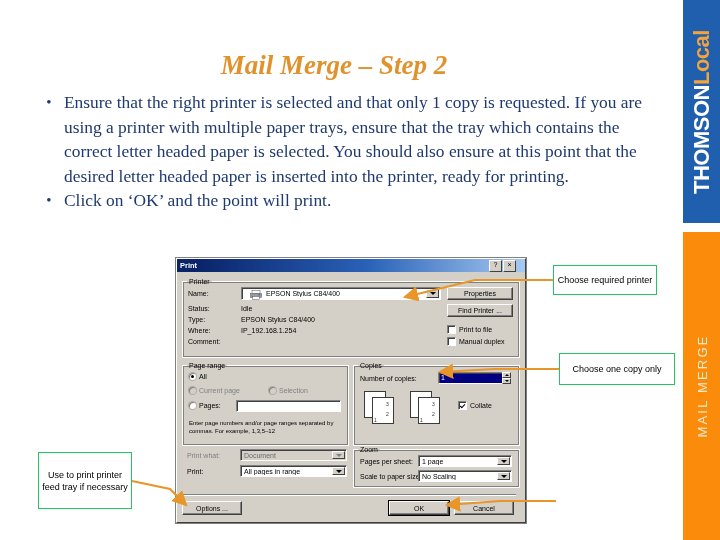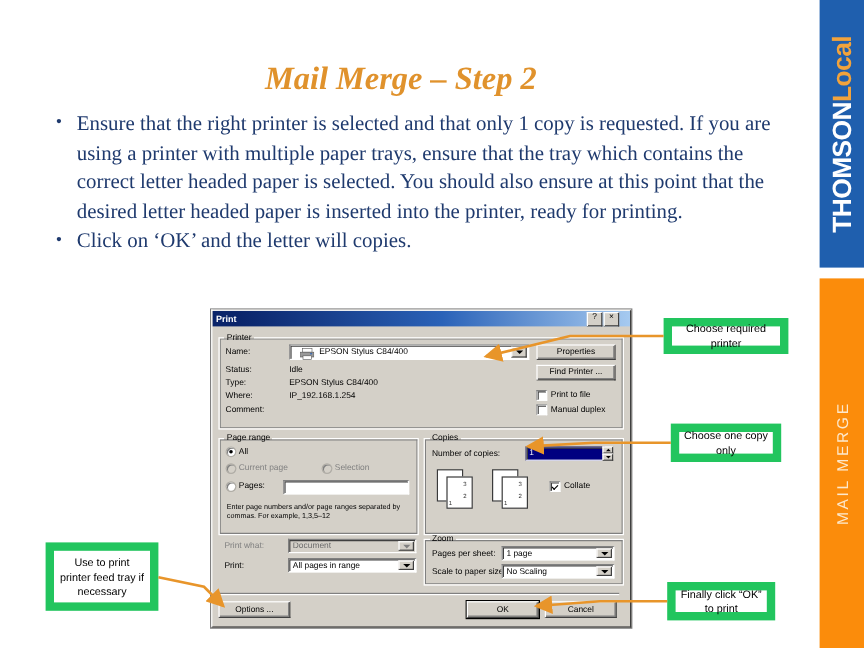--- a/index.html
+++ b/index.html
@@ -267,21 +267,21 @@
     position: absolute; background: #ffffff;
     border: 1px solid #3a3a3a;
   }
   .cp-num { position: absolute; font-size: 5px; color: #333; }
 
   .sep-line { position: absolute; height: 1px; background: #808080; box-shadow: 0 1px 0 #ffffff; }
 
   
   .callout {
     position: absolute;
-    border: 7px solid #22c55e;
+    border: 1px solid #22c55e;
     background: #ffffff;
     font-family: "Liberation Sans", "DejaVu Sans", sans-serif;
     font-size: 9px;
     line-height: 12px;
     color: #000000;
     text-align: center;
     display: flex; align-items: center; justify-content: center;
     box-sizing: border-box;
     padding: 2px 3px;
   }
@@ -308,21 +308,21 @@
 
   <div class="slide-title">Mail Merge – Step 2</div>
 
   <div class="body-list">
     <div class="bullet-row">
       <div class="bullet-dot">•</div>
       <div class="bullet-text">Ensure that the right printer is selected and that only 1 copy is requested.  If you are using a printer with multiple paper trays, ensure that the tray which contains the correct letter headed paper is selected.  You should also ensure at this point that the desired letter headed paper is inserted into the printer, ready for printing.</div>
     </div>
     <div class="bullet-row">
       <div class="bullet-dot">•</div>
-      <div class="bullet-text">Click on ‘OK’ and the letter will copies.</div>
+      <div class="bullet-text">Click on ‘OK’ and the point will print.</div>
     </div>
   </div>
 
   <div id="print-dialog">
 
     <div class="titlebar">
       <div class="titlebar-text">Print</div>
       <div class="tb-btn">?</div>
       <div class="tb-btn">×</div>
     </div>
@@ -475,25 +475,24 @@
 
       <div class="btn" style="left:5px; top:229px; width:60px; height:14px;">Options ...</div>
       <div class="btn default" style="left:212px; top:229px; width:60px; height:14px;">OK</div>
       <div class="btn" style="left:277px; top:229px; width:60px; height:14px;">Cancel</div>
 
     </div>
   </div>
 
   <div class="callout" style="left:553px; top:265px; width:104px; height:30px;">Choose required printer</div>
 
-  <div class="callout" style="left:559px; top:353px; width:92px; height:32px;">Choose one copy only</div>
+  <div class="callout" style="left:559px; top:353px; width:116px; height:32px;">Choose one copy only</div>
 
   <div class="callout" style="left:38px; top:452px; width:94px; height:57px;">Use to print printer feed tray if necessary</div>
 
-  <div class="callout" style="left:556px; top:485px; width:90px; height:32px;">Finally click “OK” to print</div>
 
   <svg class="arrows">
     <defs>
       <marker id="ah" markerWidth="7" markerHeight="7" refX="6" refY="3.5" orient="auto">
         <polygon points="0 0, 7 3.5, 0 7" fill="#e8952a"></polygon>
       </marker>
     </defs>
 
     <path d="M553,280 L475,280 L405,297" stroke="#e8952a" stroke-width="2.2" fill="none" marker-end="url(#ah)"></path>
 

